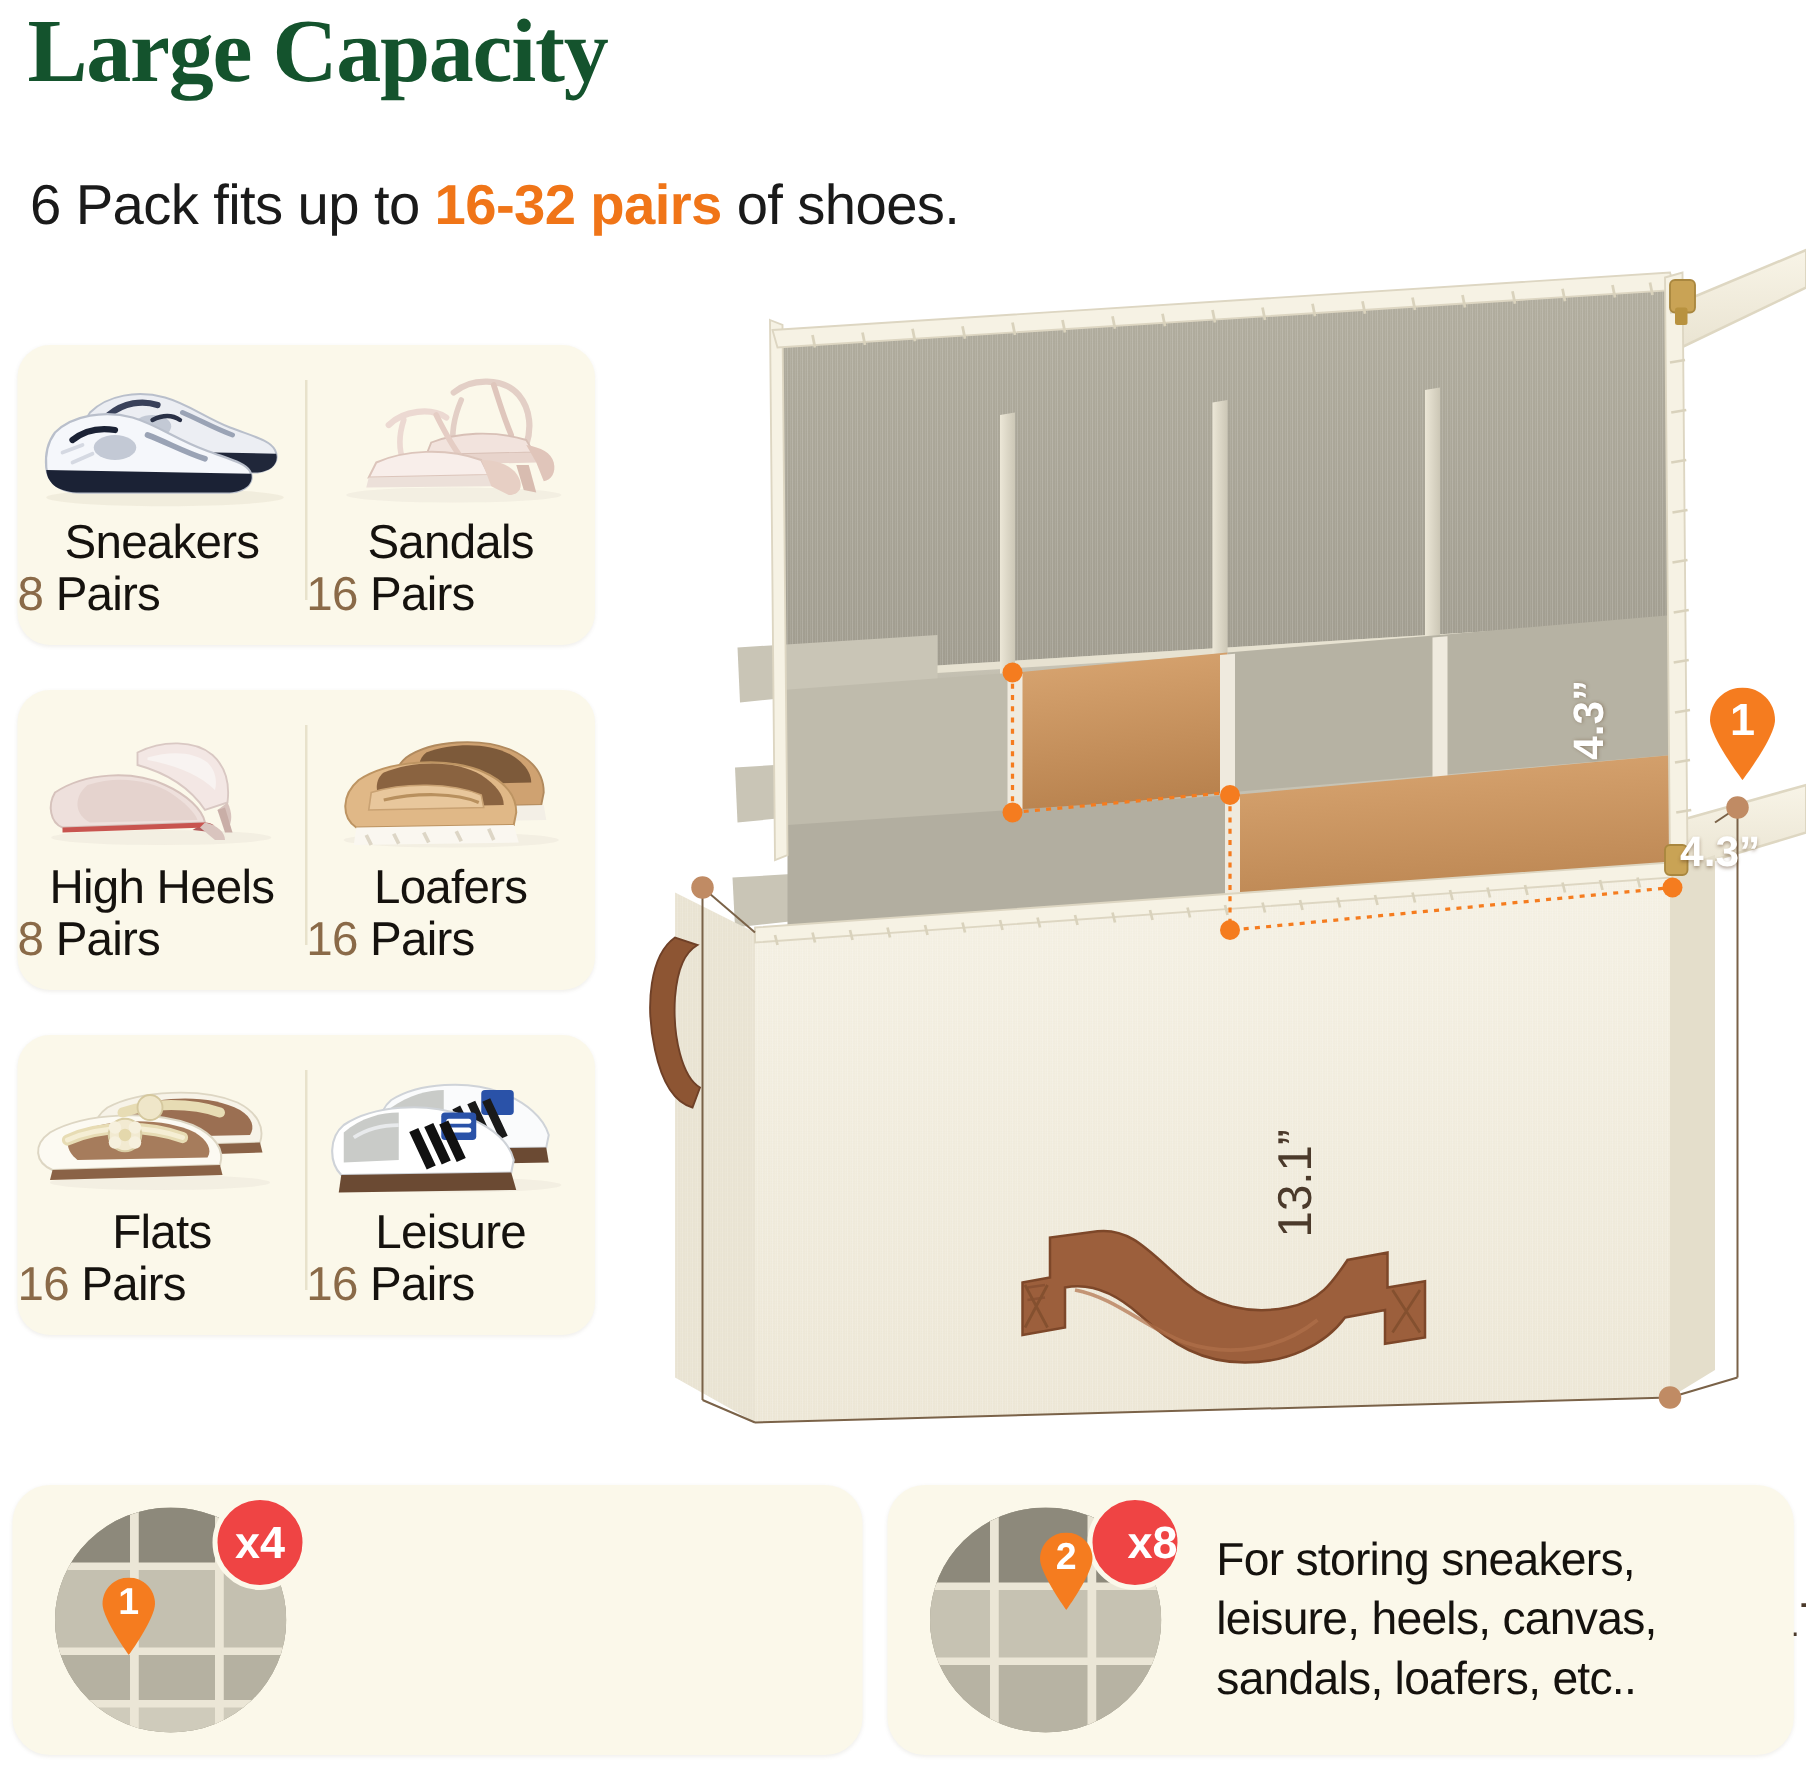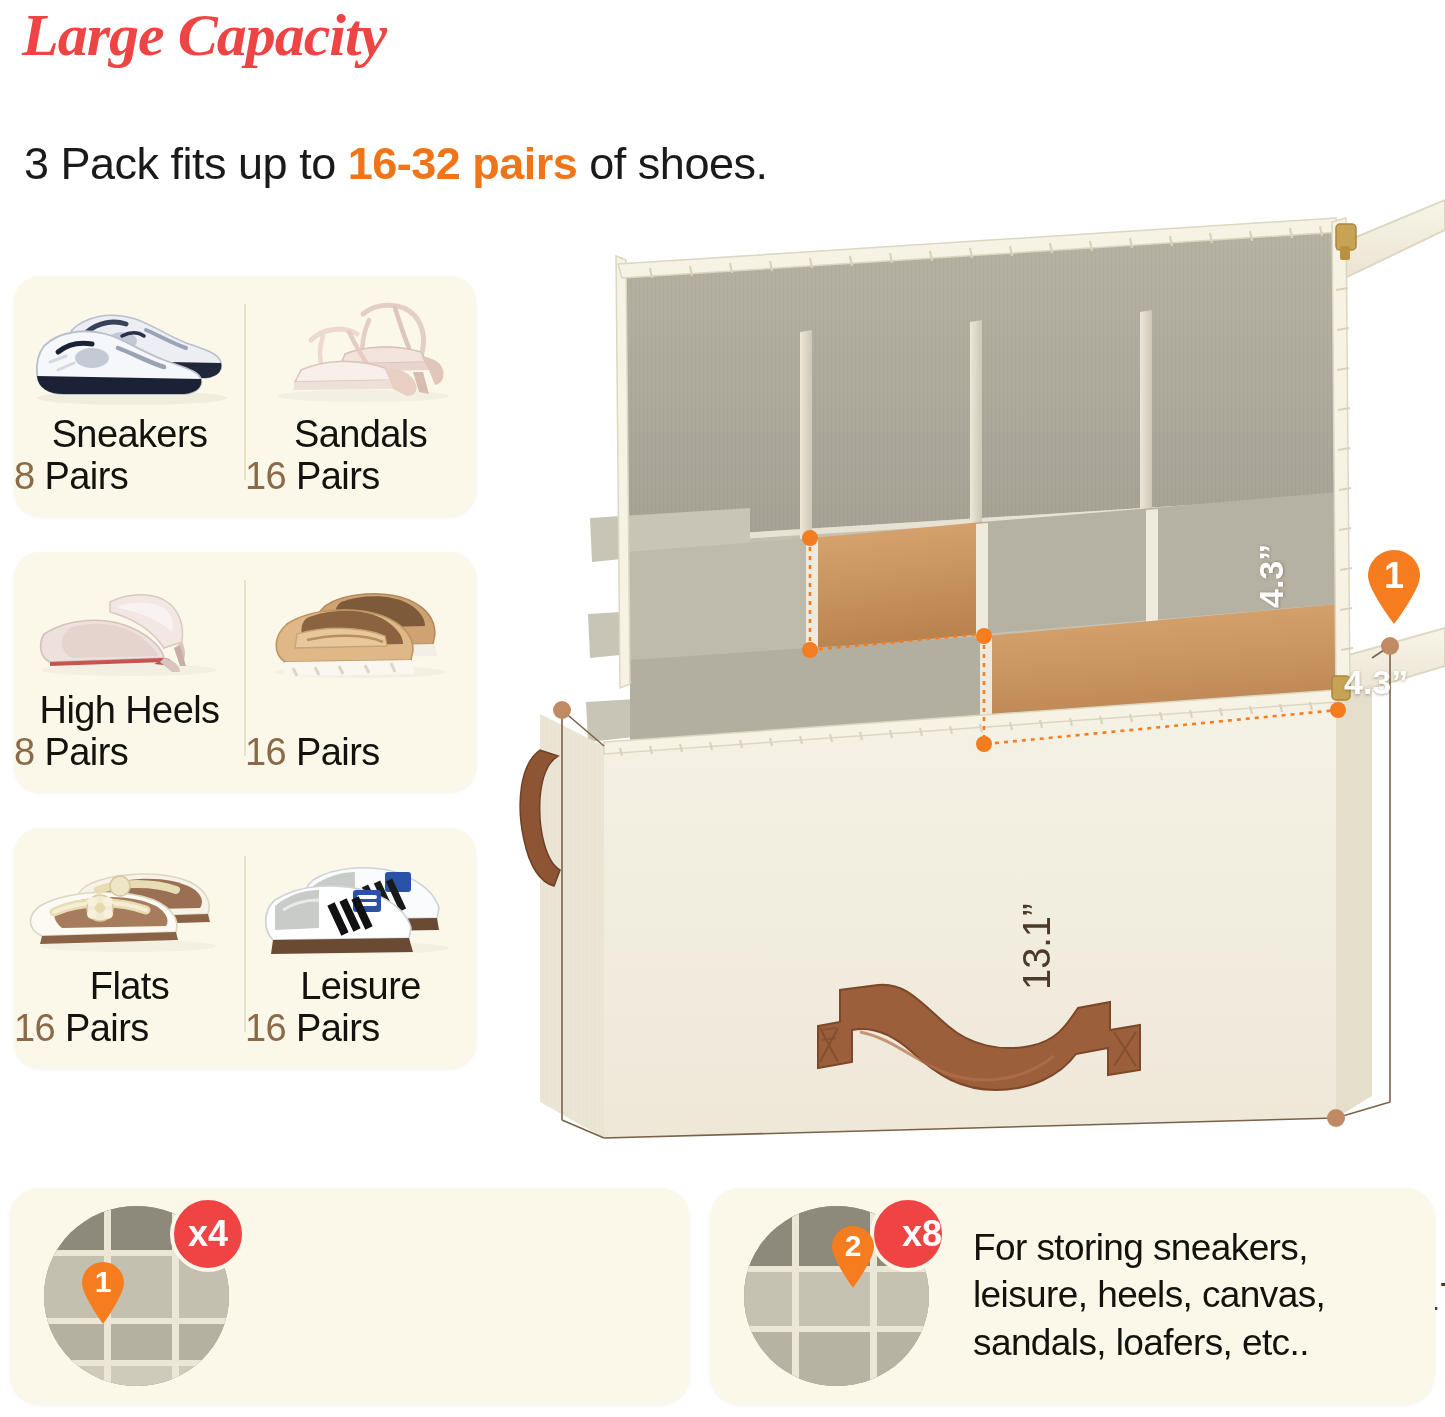--- a/index.html
+++ b/index.html
@@ -14,26 +14,25 @@
   }
 
   
   #header { position: absolute; left: 0; top: 0; width: 1000px; height: 200px; }
 
   #title {
     position: absolute;
     left: 22px; top: 4px;
     font-family: "Liberation Serif", serif;
     font-weight: bold;
-    font-size: 60px;
+    font-size: 72px;
     line-height: 1.05;
-    color: #ef4444;
+    color: #14532d;
     letter-spacing: -1px;
     white-space: nowrap;
-    font-style: italic;
   }
 
   #subtitle {
     position: absolute;
     left: 24px; top: 138px;
     font-size: 45px;
     font-weight: 500;
     color: #1a1a1a;
     white-space: nowrap;
     letter-spacing: -0.5px;
@@ -217,21 +216,21 @@
     line-height: 1.28;
     letter-spacing: -0.6px;
   }
   #info-1 .info-text { left: 252px; top: 36px; margin-left: 11px; }
 </style>
 </head>
 <body>
 
 <div id="header">
   <div id="title">Large Capacity</div>
-  <div id="subtitle"><span>3 Pack fits up to </span><span class="hl">16-32 pairs</span><span> of shoes.</span></div>
+  <div id="subtitle"><span>6 Pack fits up to </span><span class="hl">16-32 pairs</span><span> of shoes.</span></div>
 </div>
 
 <div class="shoe-card" id="card-0">
   <div class="card-divider"></div>
 
   <div class="shoe-half left">
     <div class="shoe-art">
       <svg viewBox="0 0 231 125">
         <ellipse cx="118" cy="112" rx="95" ry="7" fill="#e9e4d2" opacity="0.55"></ellipse>
 
@@ -316,20 +315,21 @@
         <path d="M76 84 L190 82 L192 94 L74 96 Z" fill="#f3efe6"></path>
 
         <path d="M42 62 C66 46 110 44 138 54 C158 62 168 74 168 88 L166 98 L40 100 C28 92 28 74 42 62 Z" fill="#e0b887" stroke="#bd9462" stroke-width="1.6"></path>
         <path d="M62 56 C86 46 120 46 140 58 C152 66 158 74 158 82 L66 84 C54 76 54 62 62 56 Z" fill="#8a6340"></path>
         <path d="M52 72 C78 64 116 64 140 74 L142 84 L50 86 Z" fill="#e8c79c" stroke="#c9a273" stroke-width="1.3"></path>
         <path d="M62 78 C88 72 120 72 138 80" stroke="#b8905e" stroke-width="2.5" fill="none"></path>
         <path d="M40 100 L166 98 L170 112 L38 114 Z" fill="#faf7f0"></path>
         <path d="M48 106 L52 114 M70 105 L74 113 M94 104 L98 112 M120 103 L124 111 M146 101 L150 110" stroke="#ddd6c6" stroke-width="3"></path>
       </svg>
     </div>
+    <div class="shoe-label">Loafers</div>
     <div class="shoe-count"><span class="num">16</span><span> Pairs</span></div>
   </div>
 </div>
 
 <div class="shoe-card" id="card-2">
   <div class="card-divider"></div>
 
   <div class="shoe-half left">
     <div class="shoe-art">
       <svg viewBox="0 0 231 125">

